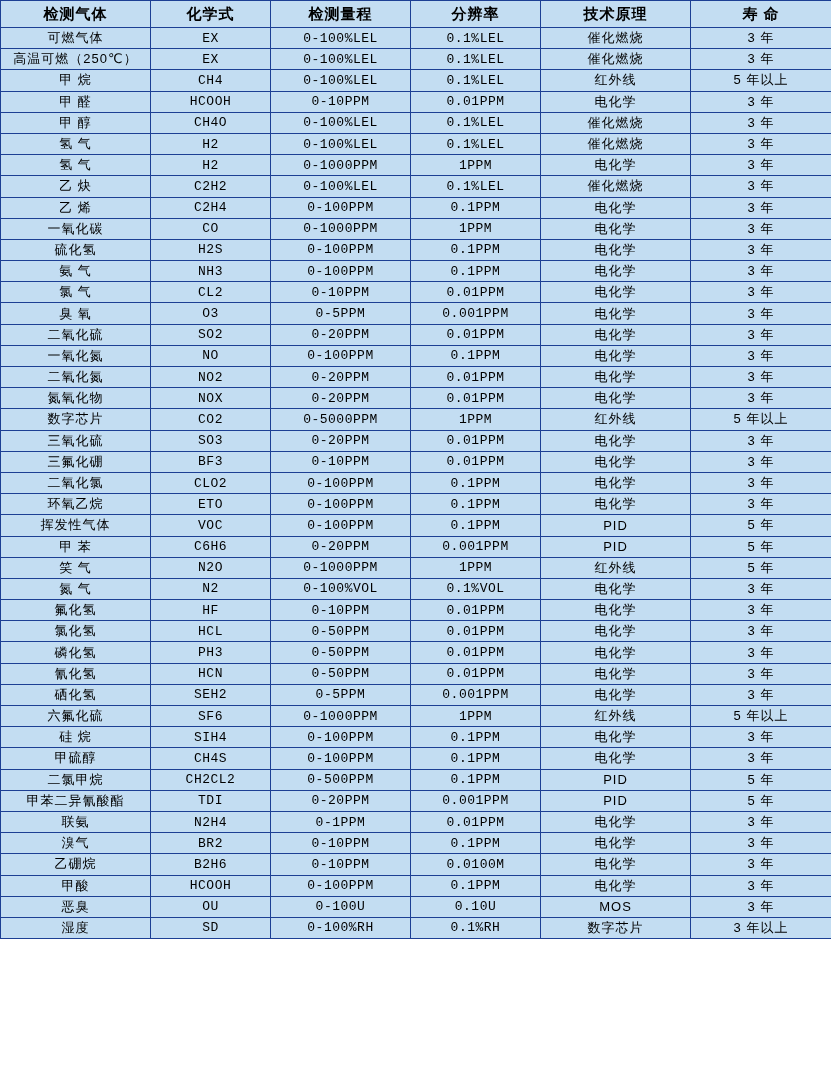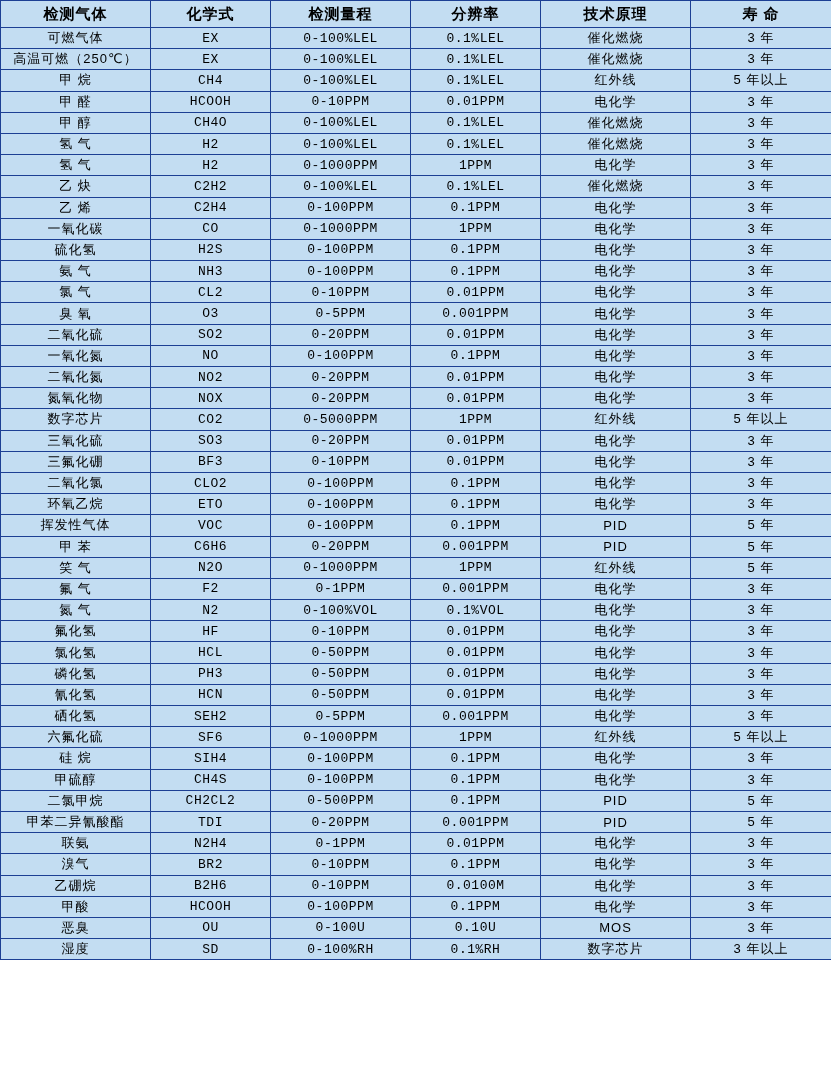--- a/index.html
+++ b/index.html
@@ -282,28 +282,20 @@
       </tr>
       <tr>
         <td class="name-cell">笑 气</td>
         <td class="mono-cell">N2O</td>
         <td class="mono-cell">0-1000PPM</td>
         <td class="mono-cell">1PPM</td>
         <td class="name-cell">红外线</td>
         <td class="life-cell">5 年</td>
       </tr>
       <tr>
-        <td class="name-cell">氟 气</td>
-        <td class="mono-cell">F2</td>
-        <td class="mono-cell">0-1PPM</td>
-        <td class="mono-cell">0.001PPM</td>
-        <td class="name-cell">电化学</td>
-        <td class="life-cell">3 年</td>
-      </tr>
-      <tr>
         <td class="name-cell">氮 气</td>
         <td class="mono-cell">N2</td>
         <td class="mono-cell">0-100%VOL</td>
         <td class="mono-cell">0.1%VOL</td>
         <td class="name-cell">电化学</td>
         <td class="life-cell">3 年</td>
       </tr>
       <tr>
         <td class="name-cell">氟化氢</td>
         <td class="mono-cell">HF</td>

